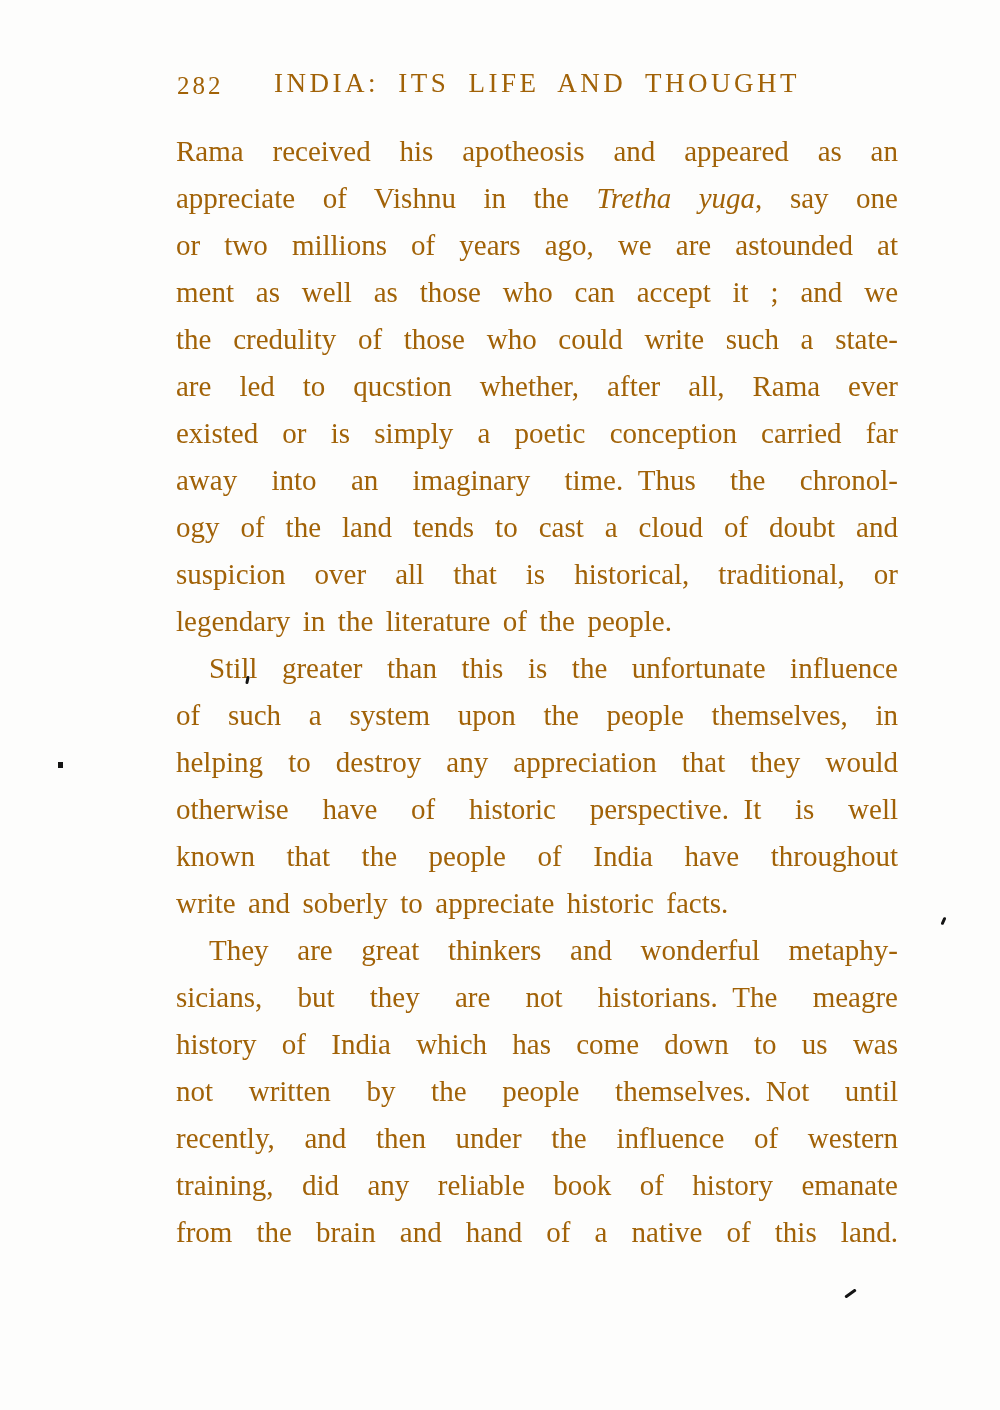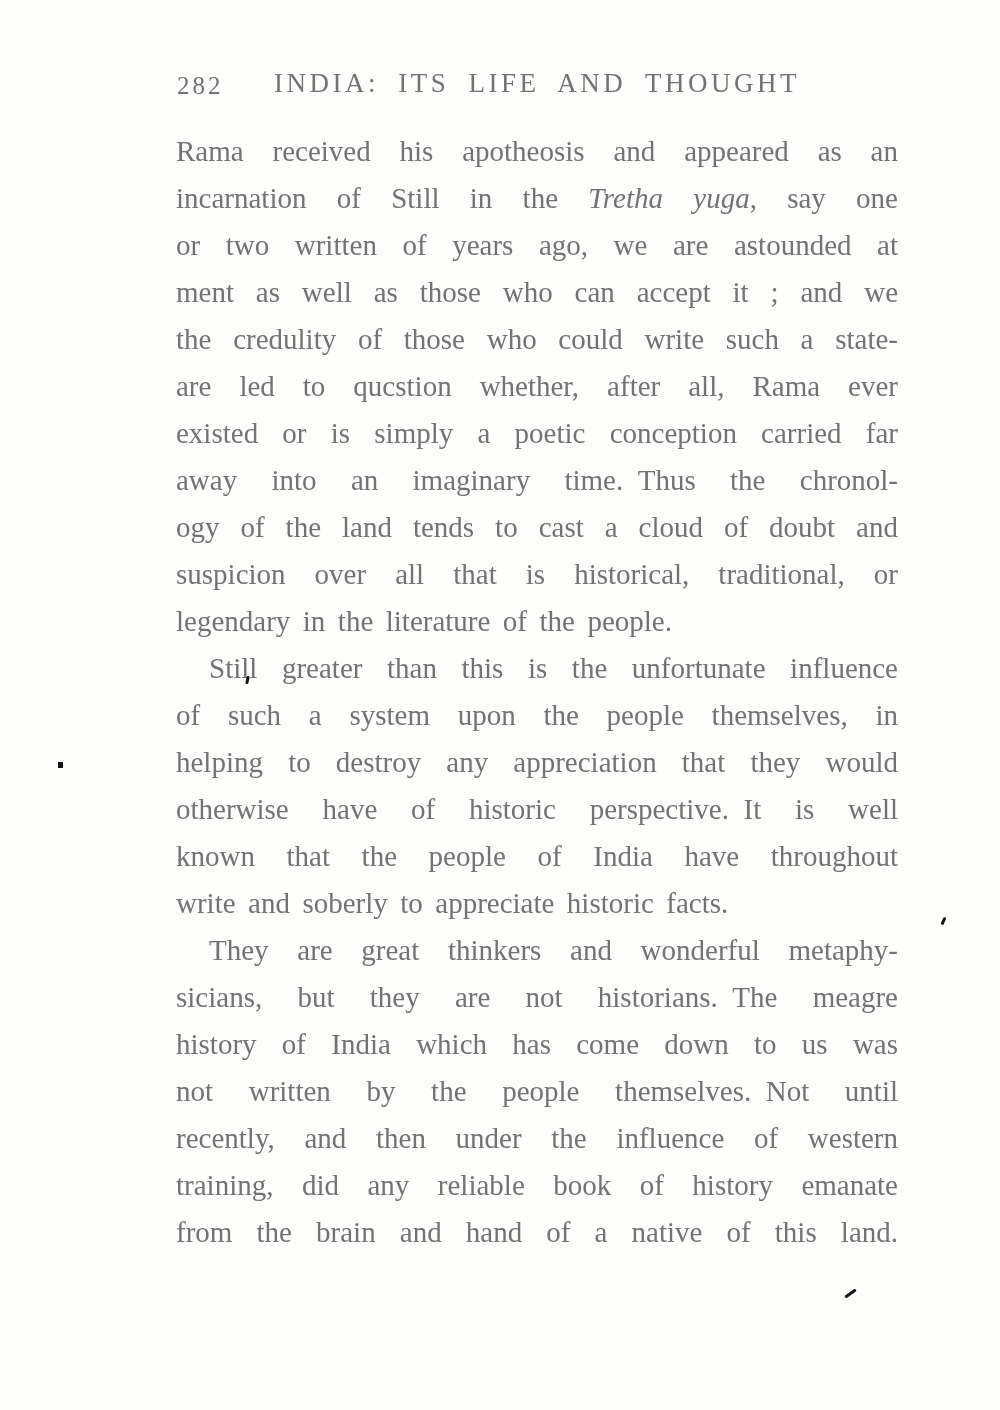--- a/index.html
+++ b/index.html
@@ -6,21 +6,21 @@
     margin: 0;
     padding: 0;
     background: #e8e8e6;
   }
   .page {
     position: relative;
     width: 1000px;
     height: 1410px;
     background: #fdfdfc;
     font-family: "Liberation Serif", "DejaVu Serif", serif;
-    color: #737373;
+    color: #a16207;
     overflow: hidden;
     margin: 0 auto;
   }
   .header {
     position: absolute;
     left: 176px;
     top: 66px;
     width: 722px;
     text-align: center;
     line-height: 34px;
@@ -76,22 +76,22 @@
 
 <div class="page">
   <div class="header">
     <span class="pagenum">282</span>
     <span class="title">INDIA: ITS LIFE AND THOUGHT</span>
   </div>
 
   <div class="body">
       <div>
         <div class="line"><span>Rama received his apotheosis and appeared as an</span></div>
-        <div class="line"><span>incarnation of Still in the </span><span class="it">Tretha yuga</span><span>, say one</span></div>
-        <div class="line"><span>or two written of years ago, we are astounded at</span></div>
+        <div class="line"><span>appreciate of Vishnu in the </span><span class="it">Tretha yuga</span><span>, say one</span></div>
+        <div class="line"><span>or two millions of years ago, we are astounded at</span></div>
         <div class="line"><span>ment as well as those who can accept it ; and we</span></div>
         <div class="line"><span>the credulity of those who could write such a state-</span></div>
         <div class="line"><span>are led to qucstion whether, after all, Rama ever</span></div>
         <div class="line"><span>existed or is simply a poetic conception carried far</span></div>
         <div class="line"><span>away into an imaginary time. Thus the chronol-</span></div>
         <div class="line"><span>ogy of the land tends to cast a cloud of doubt and</span></div>
         <div class="line"><span>suspicion over all that is historical, traditional, or</span></div>
         <div class="line last"><span>legendary in the literature of the people.</span></div>
       </div>
       <div>

